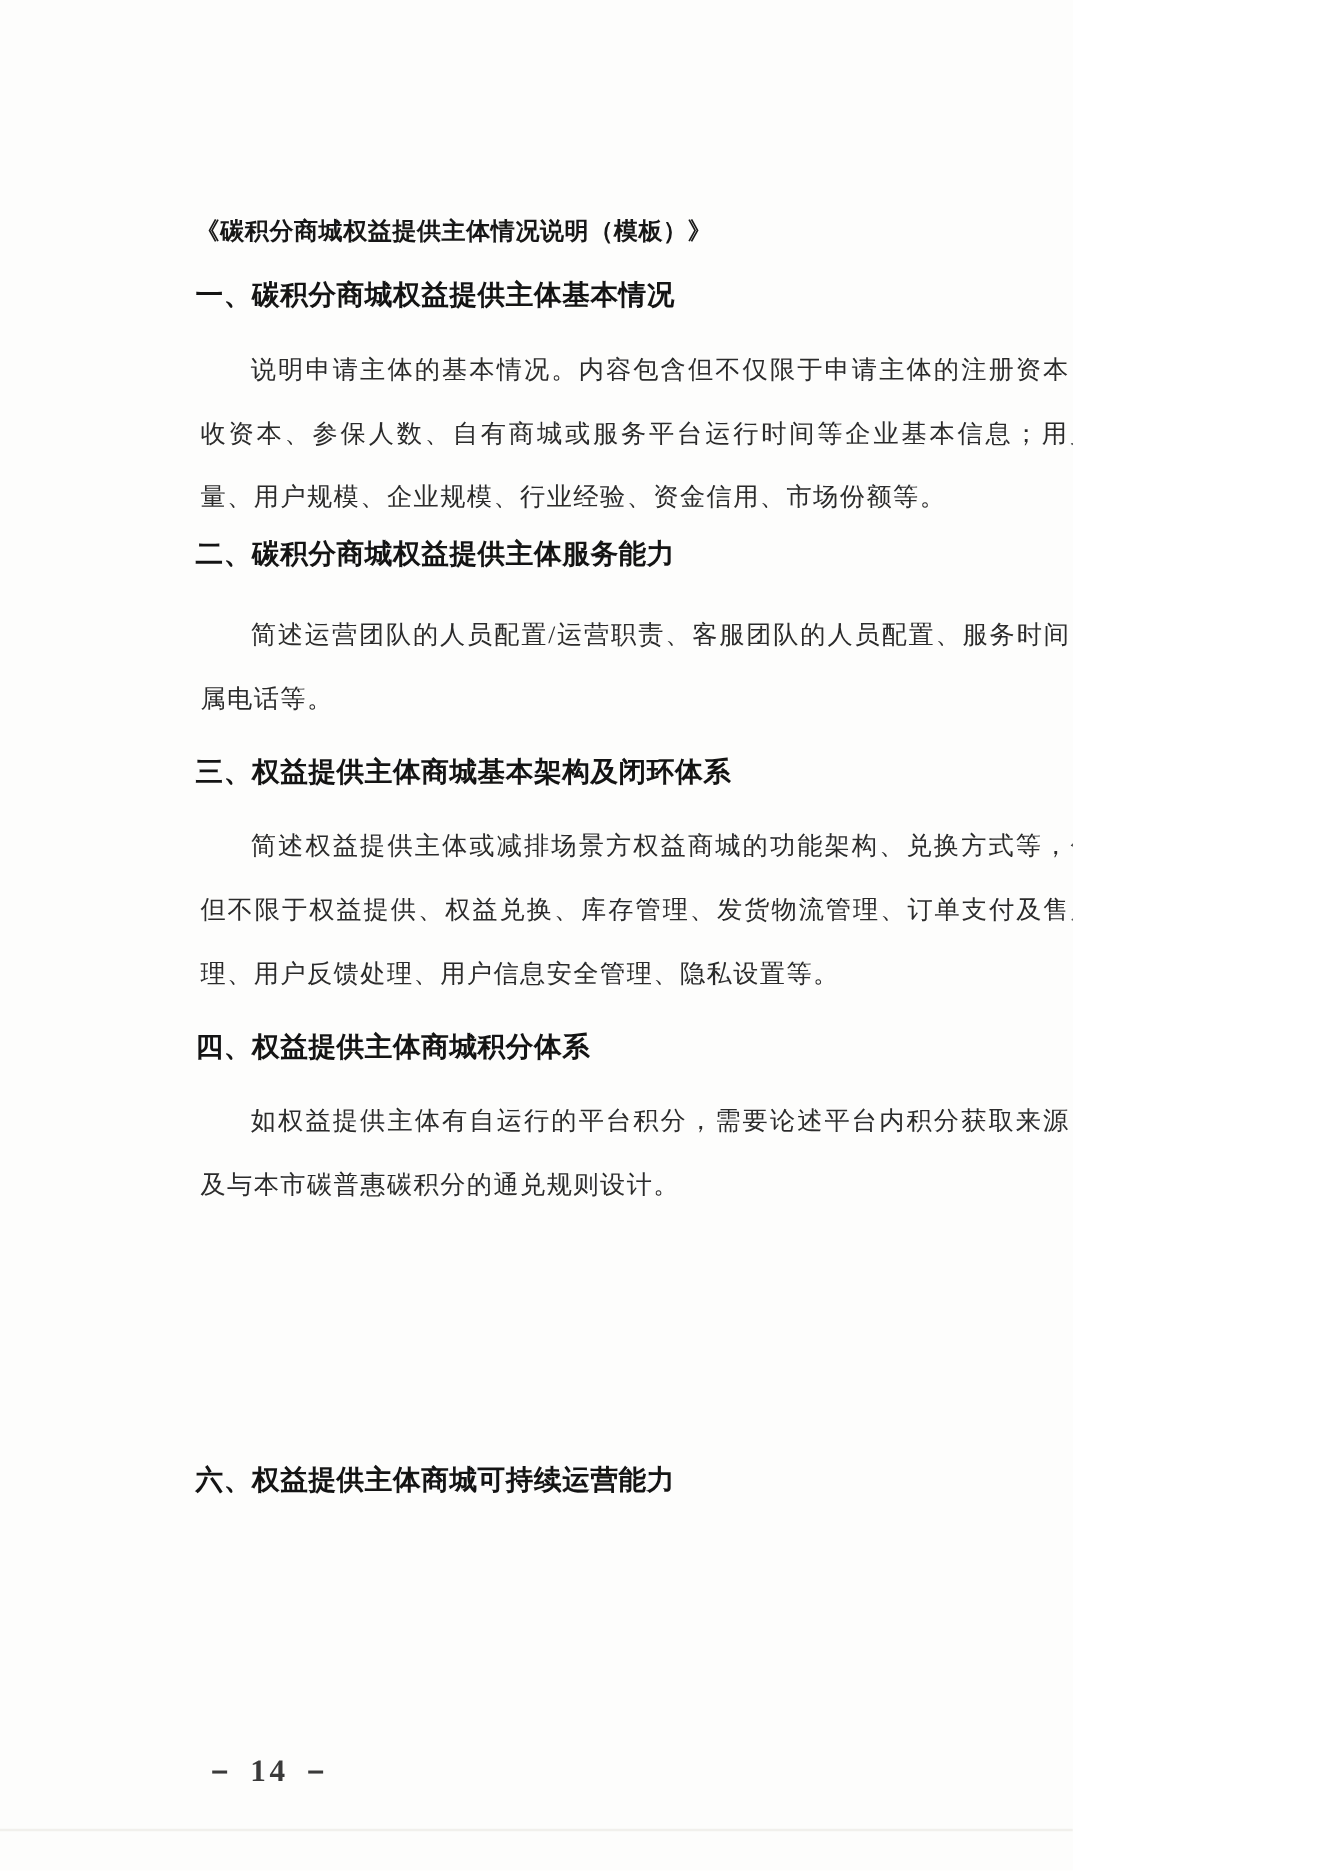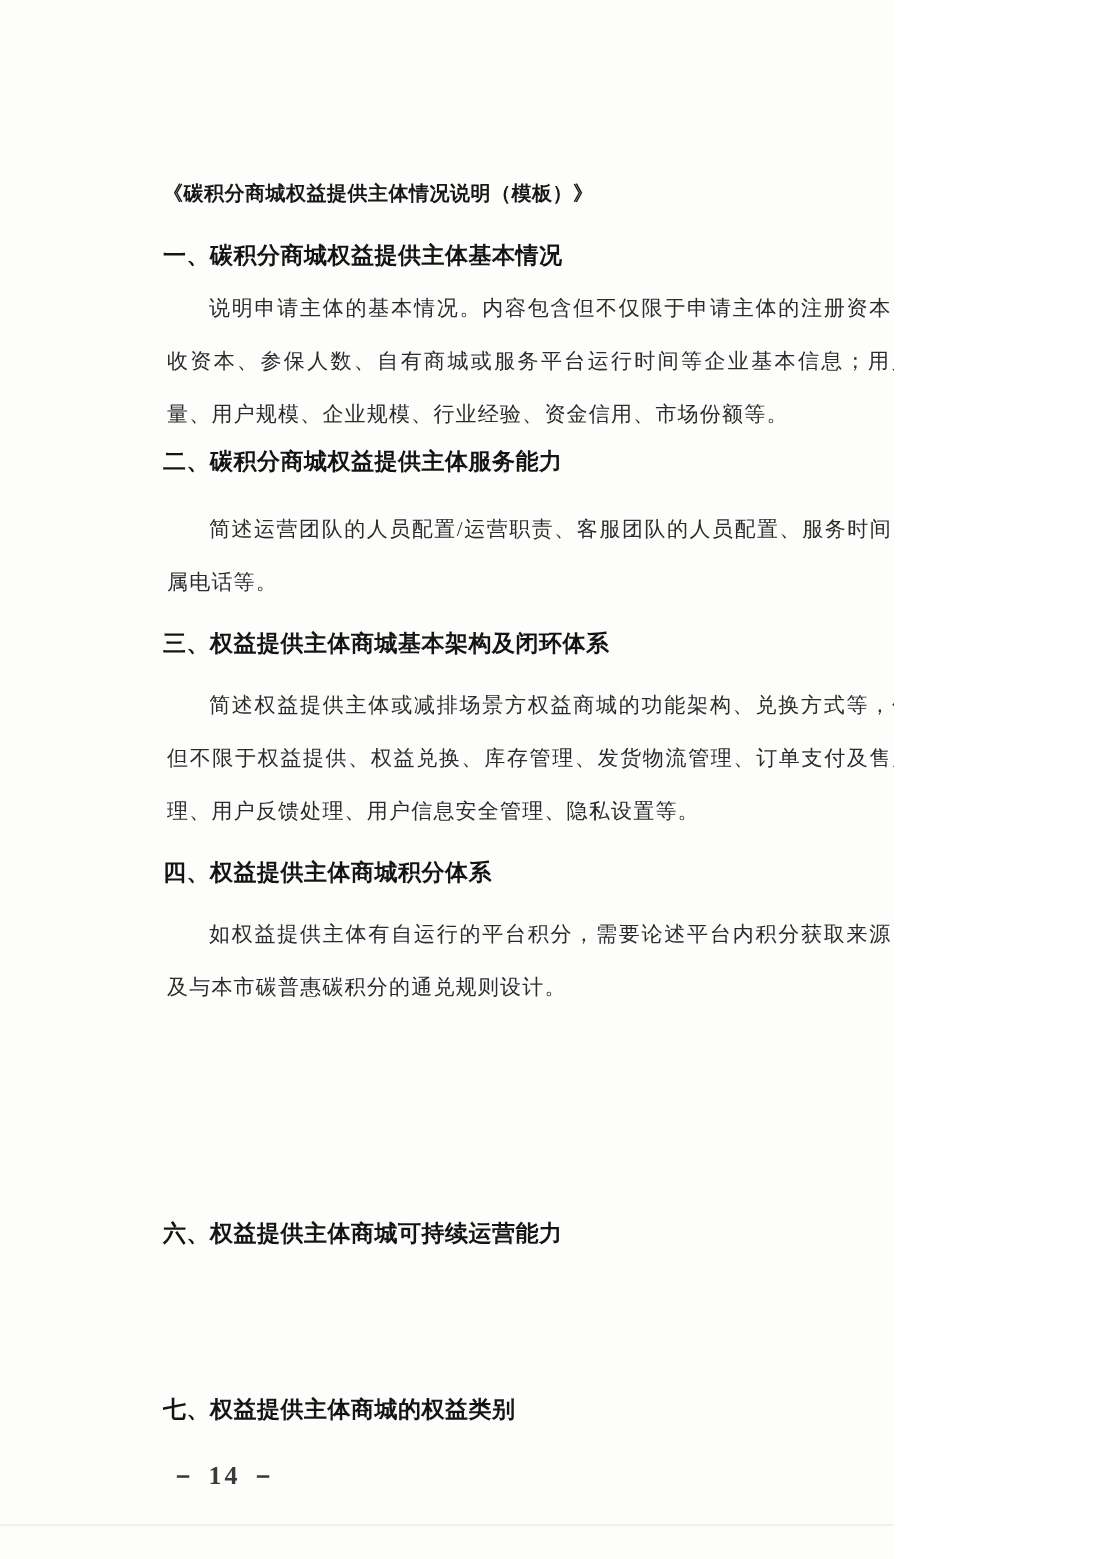--- a/index.html
+++ b/index.html
@@ -107,21 +107,21 @@
     font-weight: bold;
     font-style: italic;
     font-size: 24px;
     line-height: 1;
     white-space: nowrap;
   }
   .wm-green { color: #1f9b1f; }
   .wm-blue  { color: #3a66cc; }
 
   
-  .h1 { top: 232px; margin-top: 10px; }
+  .h1 { top: 232px; }
   .p1 { top: 282px; }
   .h2 { top: 448px; }
   .p2 { top: 503px; }
   .h3 { top: 630px; }
   .p3 { top: 679px; }
   .h4 { top: 859px; }
   .p4 { top: 908px; }
   .h5 { top: 1042px; }
   .p5 { top: 1089px; }
   .h6 { top: 1220px; }
@@ -143,21 +143,20 @@
 
   <div class="abs sec-heading h3">三、权益提供主体商城基本架构及闭环体系</div>
   <div class="abs sec-para p3">简述权益提供主体或减排场景方权益商城的功能架构、兑换方式等，包括但不限于权益提供、权益兑换、库存管理、发货物流管理、订单支付及售后管理、用户反馈处理、用户信息安全管理、隐私设置等。</div>
 
   <div class="abs sec-heading h4">四、权益提供主体商城积分体系</div>
   <div class="abs sec-para p4">如权益提供主体有自运行的平台积分，需要论述平台内积分获取来源，以及与本市碳普惠碳积分的通兑规则设计。</div>
 
 
   <div class="abs sec-heading h6">六、权益提供主体商城可持续运营能力</div>
 
-  <div class="abs sec-heading h7">七、权益提供主体商城的权益类别</div>
 
   <div class="abs scan-line"></div>
   <div class="abs scan-speck"></div>
 
   <div class="abs page-number">－ 14 －</div>
 
   <div class="abs watermark">
     <span class="wm-circle">tf</span>
     <span class="wm-text"><span class="wm-green">tan</span><span class="wm-blue">pai</span><span class="wm-green">fang.com</span></span>
   </div>

